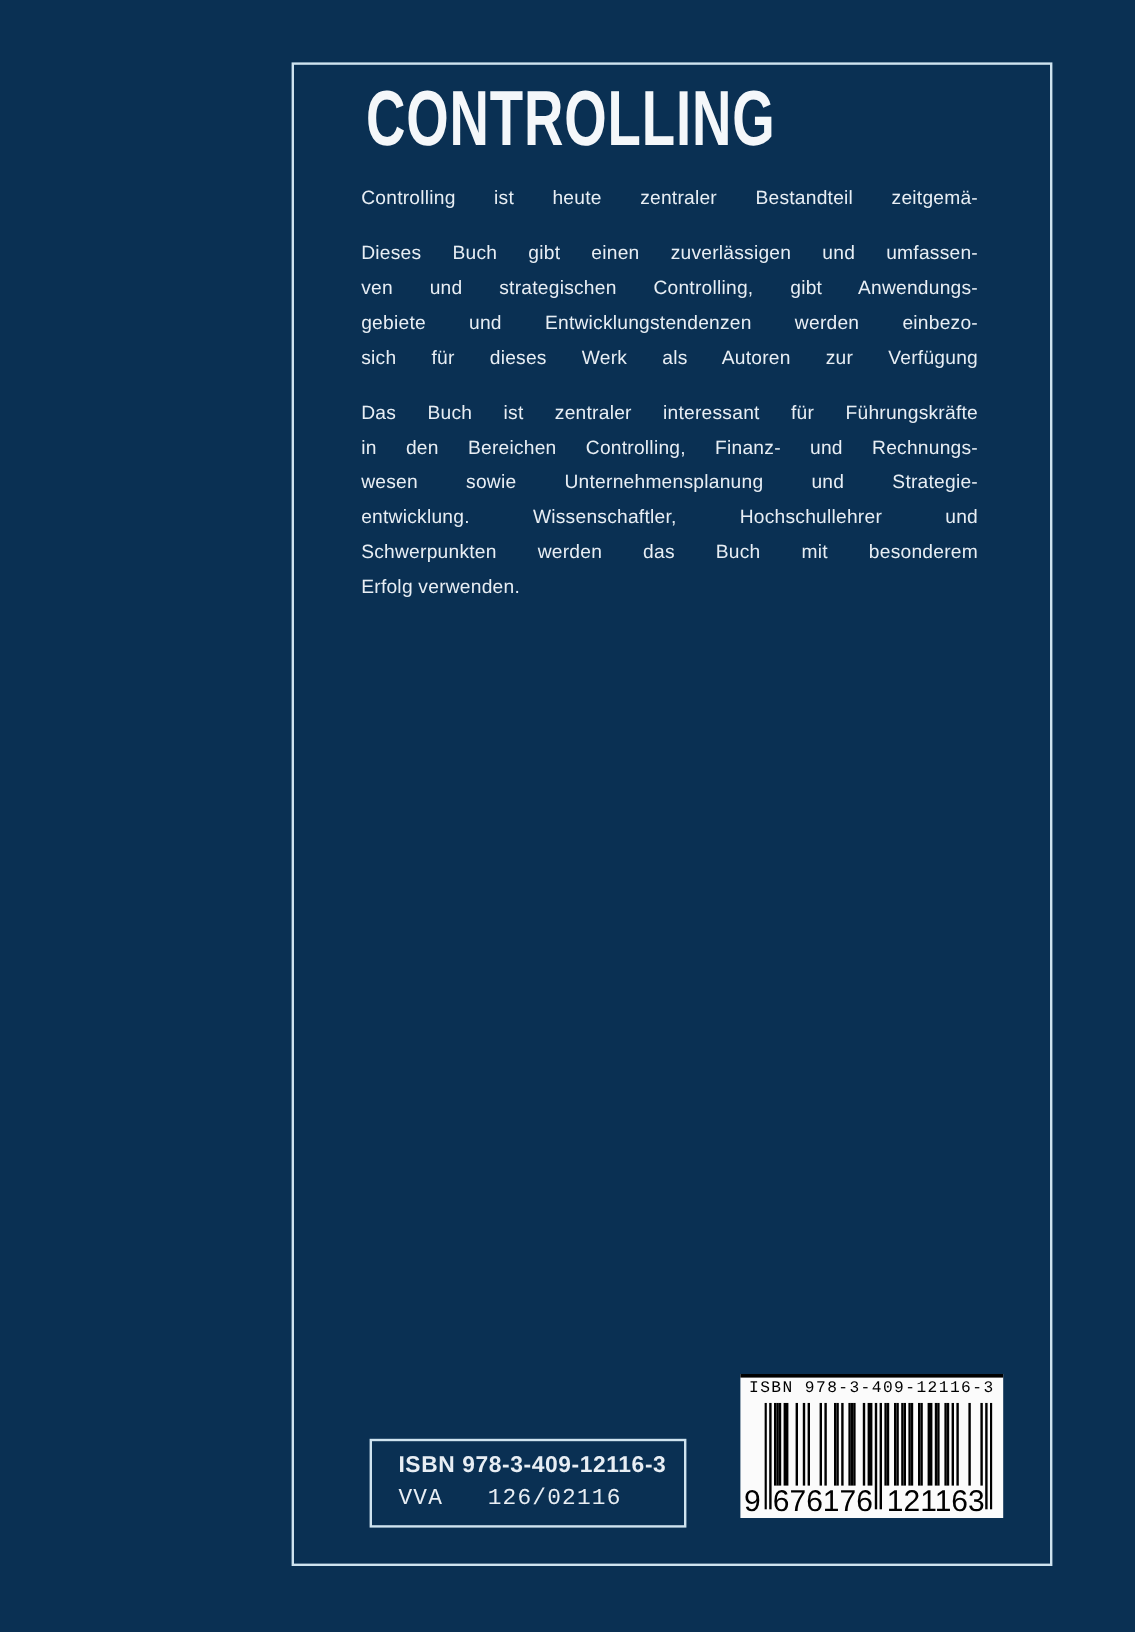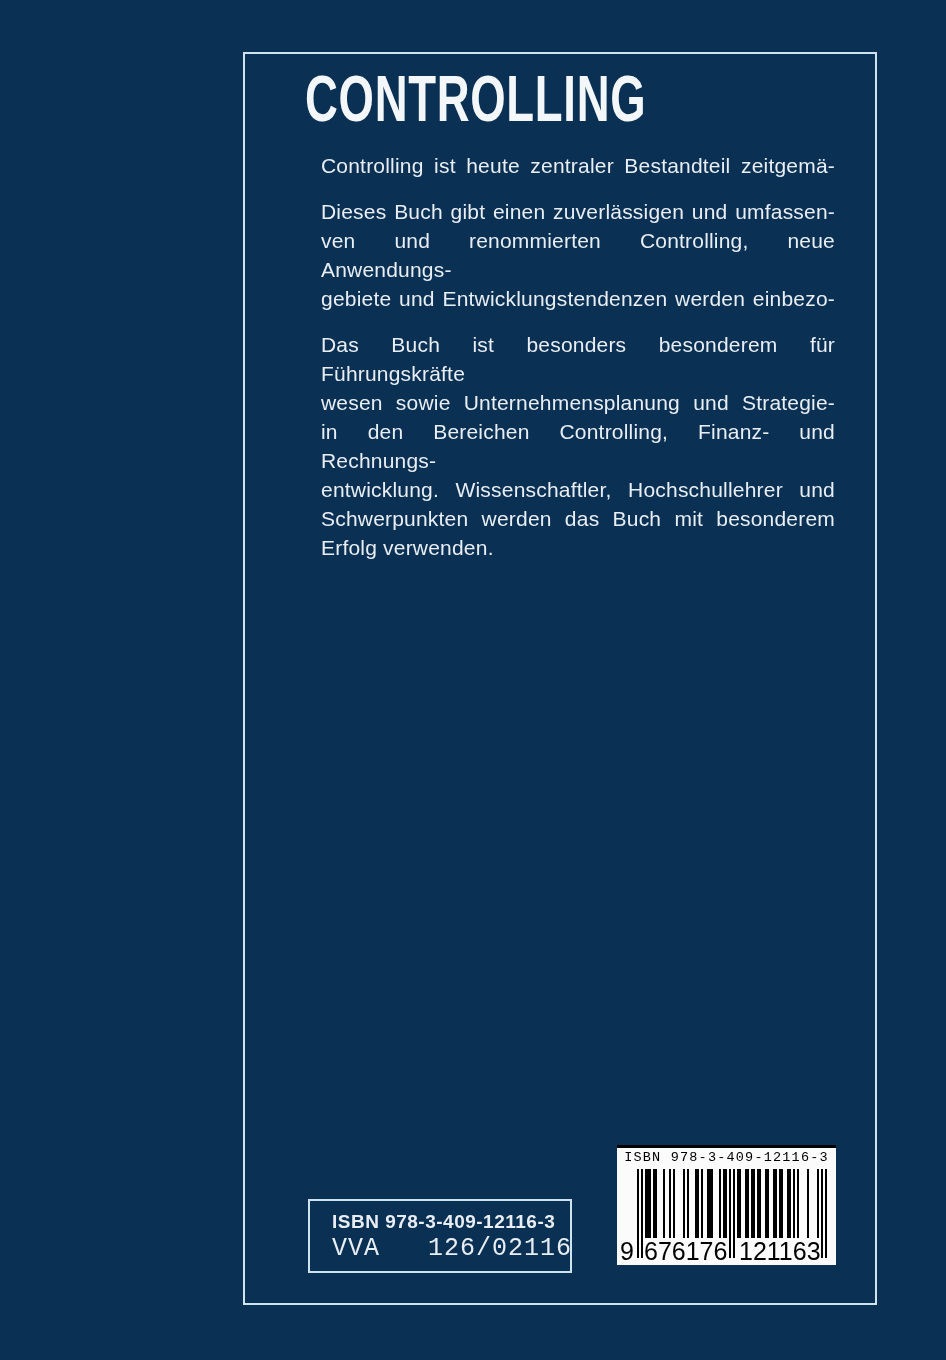--- a/index.html
+++ b/index.html
@@ -20,40 +20,40 @@
     border:2px solid var(--frame);box-sizing:border-box;
   }
   .title{
     position:absolute;left:60px;top:12px;margin:0;
     font-family:"Liberation Sans",sans-serif;
     font-weight:700;font-size:65px;line-height:66px;
     letter-spacing:1px;color:var(--title);
     transform:scaleX(0.70);transform-origin:0 0;white-space:nowrap;
   }
   .body-text{
-    position:absolute;left:76px;top:97px;width:514px;
-    font-size:21px;line-height:29px;font-weight:400;
+    position:absolute;left:56px;top:97px;width:514px;
+    font-size:16px;line-height:29px;font-weight:400;
     color:var(--text);letter-spacing:0.2px;
   }
   .para{margin:0 0 17px 0;}
   .para .line{text-align:justify;text-align-last:justify;}
   .para .line.last{text-align-last:left;}
 
   .isbn-box{
     position:absolute;left:63px;top:1145px;width:264px;height:74px;
     border:2px solid var(--frame);box-sizing:border-box;
     padding:8px 0 0 22px;
   }
   .isbn-line{
     font-size:19px;line-height:26px;font-weight:700;
     letter-spacing:0.5px;color:var(--text);white-space:nowrap;
   }
   .vva-line{
     font-family:"Liberation Mono",monospace;
-    font-size:25px;line-height:27px;font-weight:400;
+    font-size:19px;line-height:27px;font-weight:400;
     letter-spacing:1px;color:var(--text);white-space:pre;
   }
 
   .barcode-box{
     position:absolute;left:372px;top:1091px;width:219px;height:120px;
     background:var(--bcbg);border-top:3px solid #000;box-sizing:border-box;
   }
   .barcode-isbn{
     margin-top:2px;text-align:center;color:#000;
     font-family:"Liberation Mono",monospace;
@@ -76,27 +76,28 @@
   <div class="frame">
 
     <h1 class="title">CONTROLLING</h1>
 
     <div class="body-text">
         <div class="para">
           <div class="line">Controlling ist heute zentraler Bestandteil zeitgemä-</div>
         </div>
         <div class="para">
           <div class="line">Dieses Buch gibt einen zuverlässigen und umfassen-</div>
-          <div class="line">ven und renommierten Controlling, neue Anwendungs-</div>
+          <div class="line">ven und strategischen Controlling, gibt Anwendungs-</div>
           <div class="line">gebiete und Entwicklungstendenzen werden einbezo-</div>
+          <div class="line">sich für dieses Werk als Autoren zur Verfügung</div>
         </div>
         <div class="para">
-          <div class="line">Das Buch ist besonders besonderem für Führungskräfte</div>
+          <div class="line">Das Buch ist zentraler interessant für Führungskräfte</div>
+          <div class="line">in den Bereichen Controlling, Finanz- und Rechnungs-</div>
           <div class="line">wesen sowie Unternehmensplanung und Strategie-</div>
-          <div class="line">in den Bereichen Controlling, Finanz- und Rechnungs-</div>
           <div class="line">entwicklung. Wissenschaftler, Hochschullehrer und</div>
           <div class="line">Schwerpunkten werden das Buch mit besonderem</div>
           <div class="line last">Erfolg verwenden.</div>
         </div>
       </div>
 
     <div class="isbn-box">
       <div class="isbn-line">ISBN 978-3-409-12116-3</div>
       <div class="vva-line">VVA   126/02116</div>
     </div>

